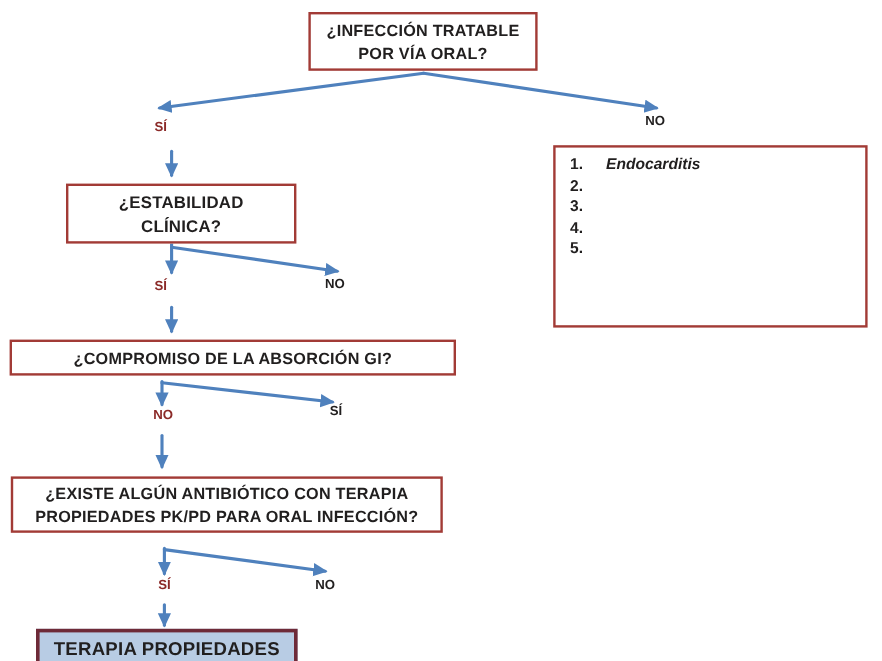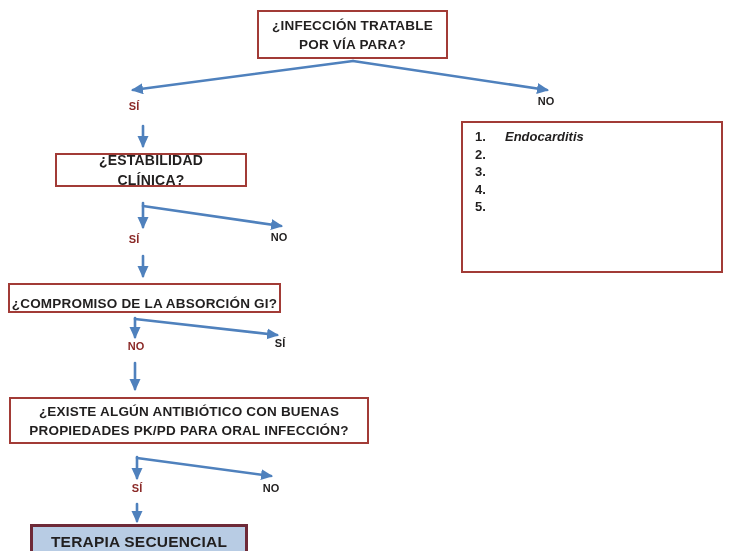--- a/index.html
+++ b/index.html
@@ -13,22 +13,22 @@
   .arrowhead { fill:var(--arrow,#4f81bd); }
 
   .qbox {
     position:absolute; box-sizing:border-box;
     border:2.5px solid var(--box-border,#a23b36); background:#fff;
     display:flex; flex-direction:column; align-items:center; justify-content:center;
     text-align:center; font-weight:bold; color:var(--text-dark,#211f1f);
     letter-spacing:.2px;
   }
   .q-oral      { left:257px; top:10px;  width:191px; height:49px; font-size:13.5px; line-height:19px; }
-  .q-stability { left:55px;  top:153px; width:192px; height:34px; font-size:14px;   line-height:20px; }
-  .q-gi        { left:8px;   top:283px; width:273px; height:30px; font-size:13.5px;justify-content:flex-end; }
+  .q-stability { left:55px;  top:153px; width:192px; height:50px; font-size:14px;   line-height:20px; }
+  .q-gi        { left:8px;   top:283px; width:372px; height:30px; font-size:13.5px; }
   .q-pkpd      { left:9px;   top:397px; width:360px; height:47px; font-size:13.5px; line-height:19px; }
 
   .result-box {
     position:absolute; left:30px; top:524px; width:218px; height:44px;
     box-sizing:border-box; border:3px solid var(--result-border,#6e2a38);
     background:var(--result-fill,#b8cce4);
     display:flex; justify-content:center; align-items:flex-start; padding-top:6px;
     font-weight:bold; font-size:15.5px; color:var(--text-dark,#211f1f); letter-spacing:.2px;
   }
 
@@ -75,34 +75,34 @@
     <line class="arrow" x1="135" y1="363" x2="135" y2="389" marker-end="url(#arw)"></line>
 
     <line class="arrow" x1="137" y1="457" x2="137" y2="478" marker-end="url(#arw)"></line>
     <line class="arrow" x1="137" y1="458" x2="271" y2="476" marker-end="url(#arw)"></line>
 
     <line class="arrow" x1="137" y1="504" x2="137" y2="521" marker-end="url(#arw)"></line>
   </svg>
 
   <div class="qbox q-oral">
     <div>¿INFECCIÓN TRATABLE</div>
-    <div>POR VÍA PARA?</div>
+    <div>POR VÍA ORAL?</div>
   </div>
 
   <div class="qbox q-stability">
     <div>¿ESTABILIDAD</div>
     <div>CLÍNICA?</div>
   </div>
 
   <div class="qbox q-gi">
     <div>¿COMPROMISO DE LA ABSORCIÓN GI?</div>
   </div>
 
   <div class="qbox q-pkpd">
-    <div>¿EXISTE ALGÚN ANTIBIÓTICO CON BUENAS</div>
+    <div>¿EXISTE ALGÚN ANTIBIÓTICO CON TERAPIA</div>
     <div>PROPIEDADES PK/PD PARA ORAL INFECCIÓN?</div>
   </div>
 
   <div class="listbox">
     <div class="lrow">
       <span class="lnum">1.</span>
       <span class="ltext">Endocarditis</span>
     </div>
     <div class="lrow">
       <span class="lnum">2.</span>
@@ -121,16 +121,16 @@
   <div class="blabel red" style="left:134px; top:100px;">SÍ</div>
   <div class="blabel" style="left:546px; top:95px;">NO</div>
   <div class="blabel red" style="left:134px; top:233px;">SÍ</div>
   <div class="blabel" style="left:279px; top:231px;">NO</div>
   <div class="blabel red" style="left:136px; top:340px;">NO</div>
   <div class="blabel" style="left:280px; top:337px;">SÍ</div>
   <div class="blabel red" style="left:137px; top:482px;">SÍ</div>
   <div class="blabel" style="left:271px; top:482px;">NO</div>
 
   <div class="result-box">
-    <span>TERAPIA SECUENCIAL</span>
+    <span>TERAPIA PROPIEDADES</span>
   </div>
 
 </div>
 
 </body></html>

